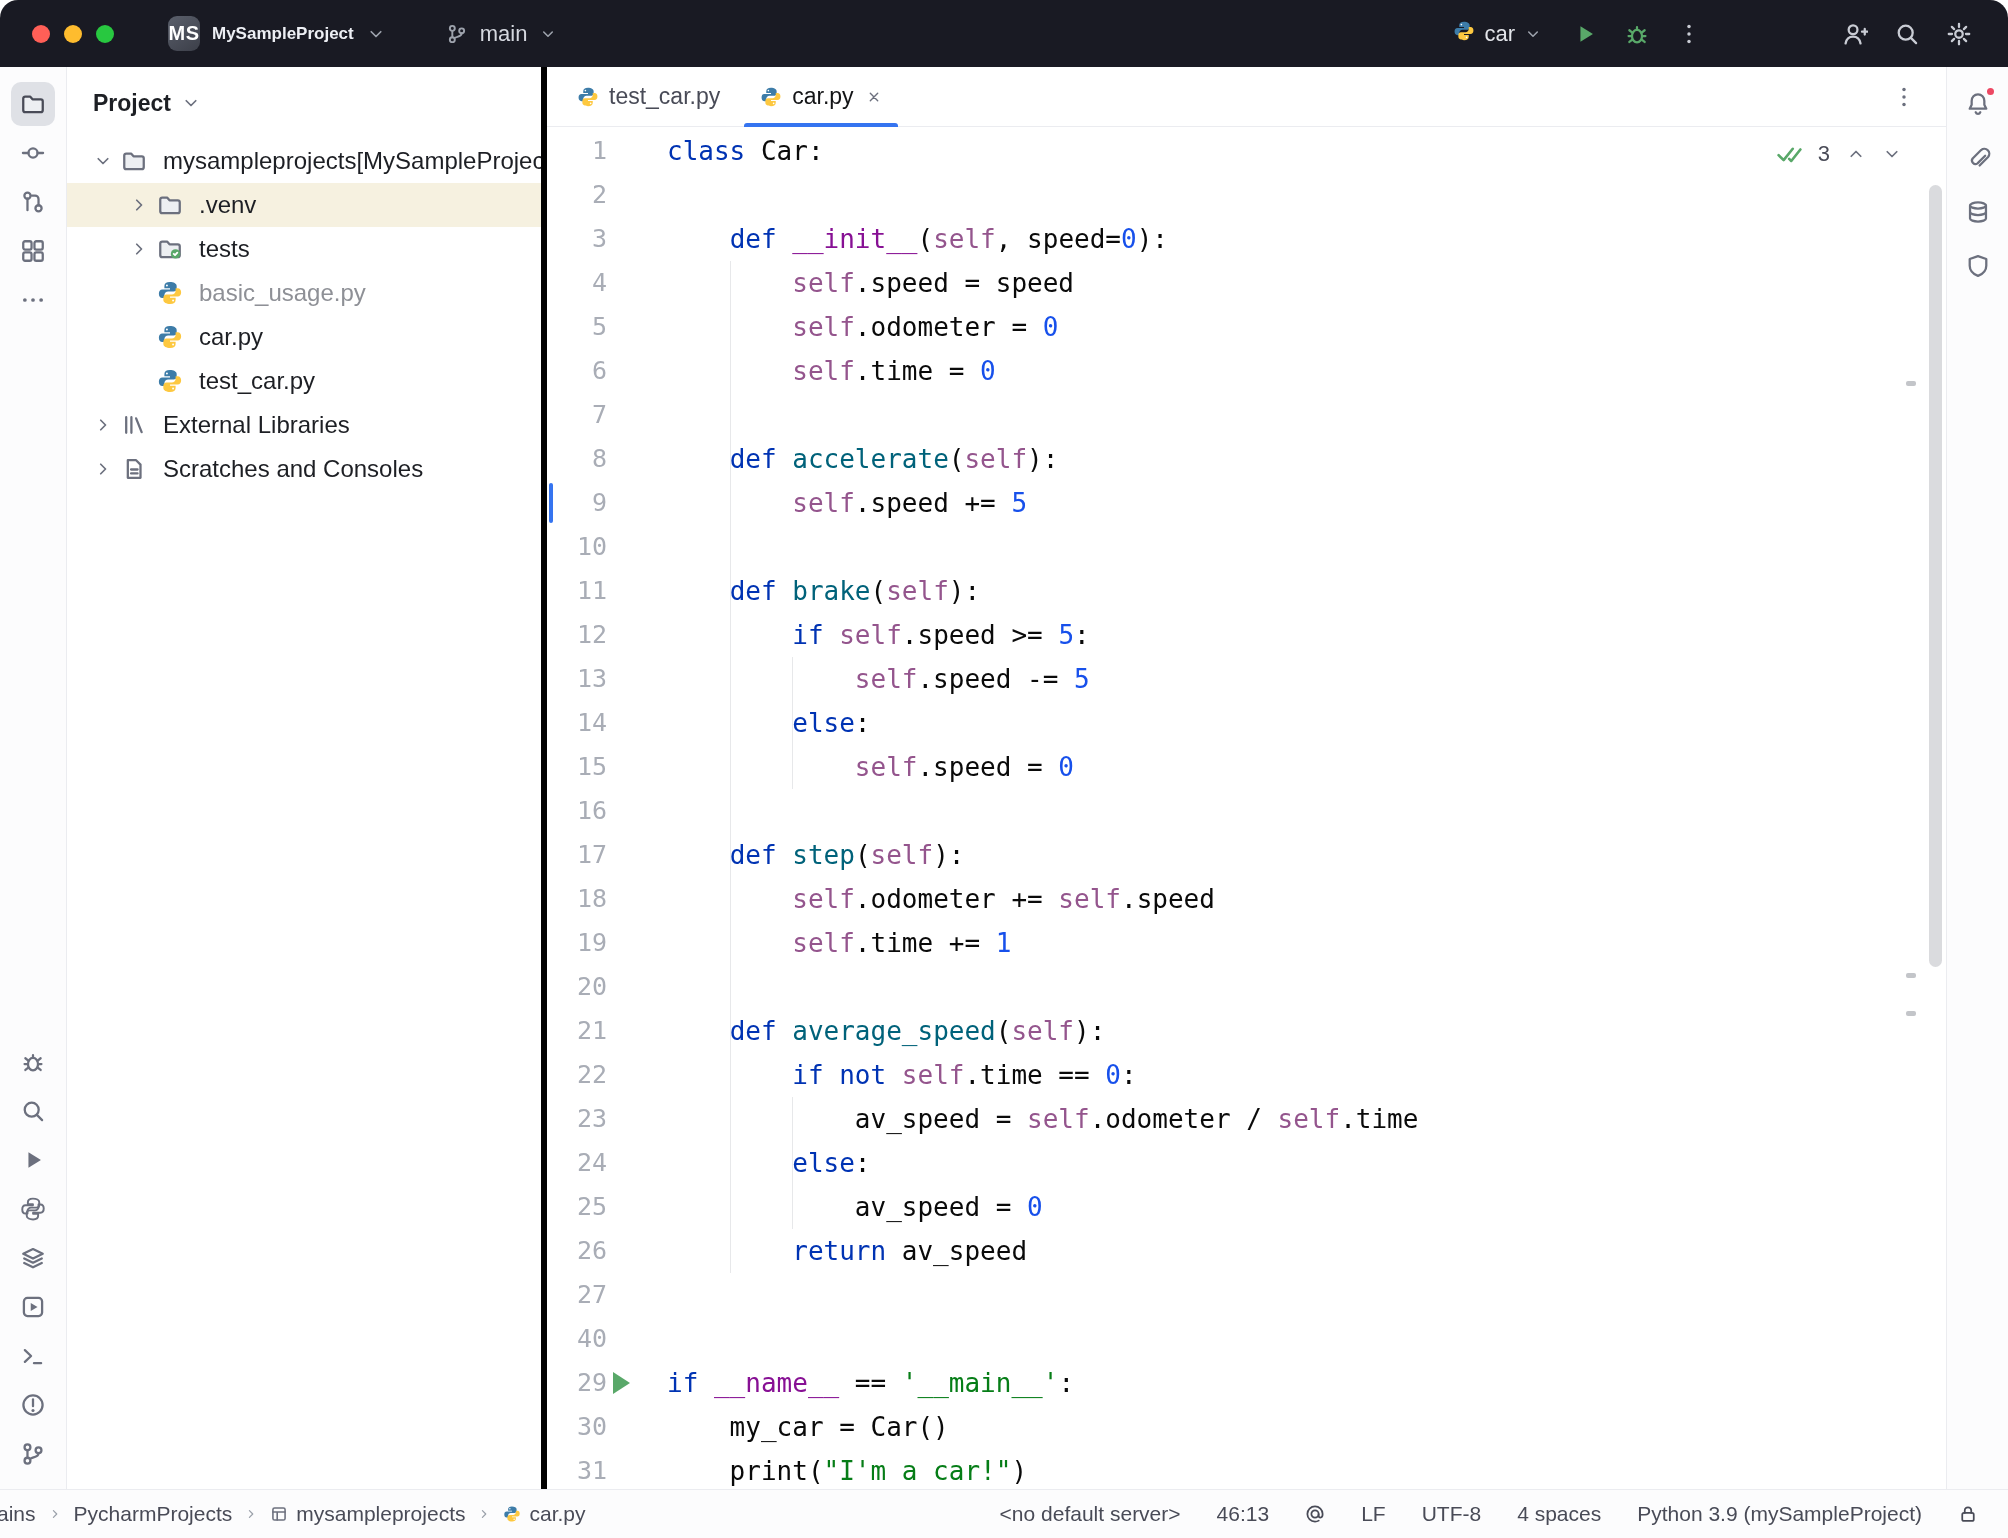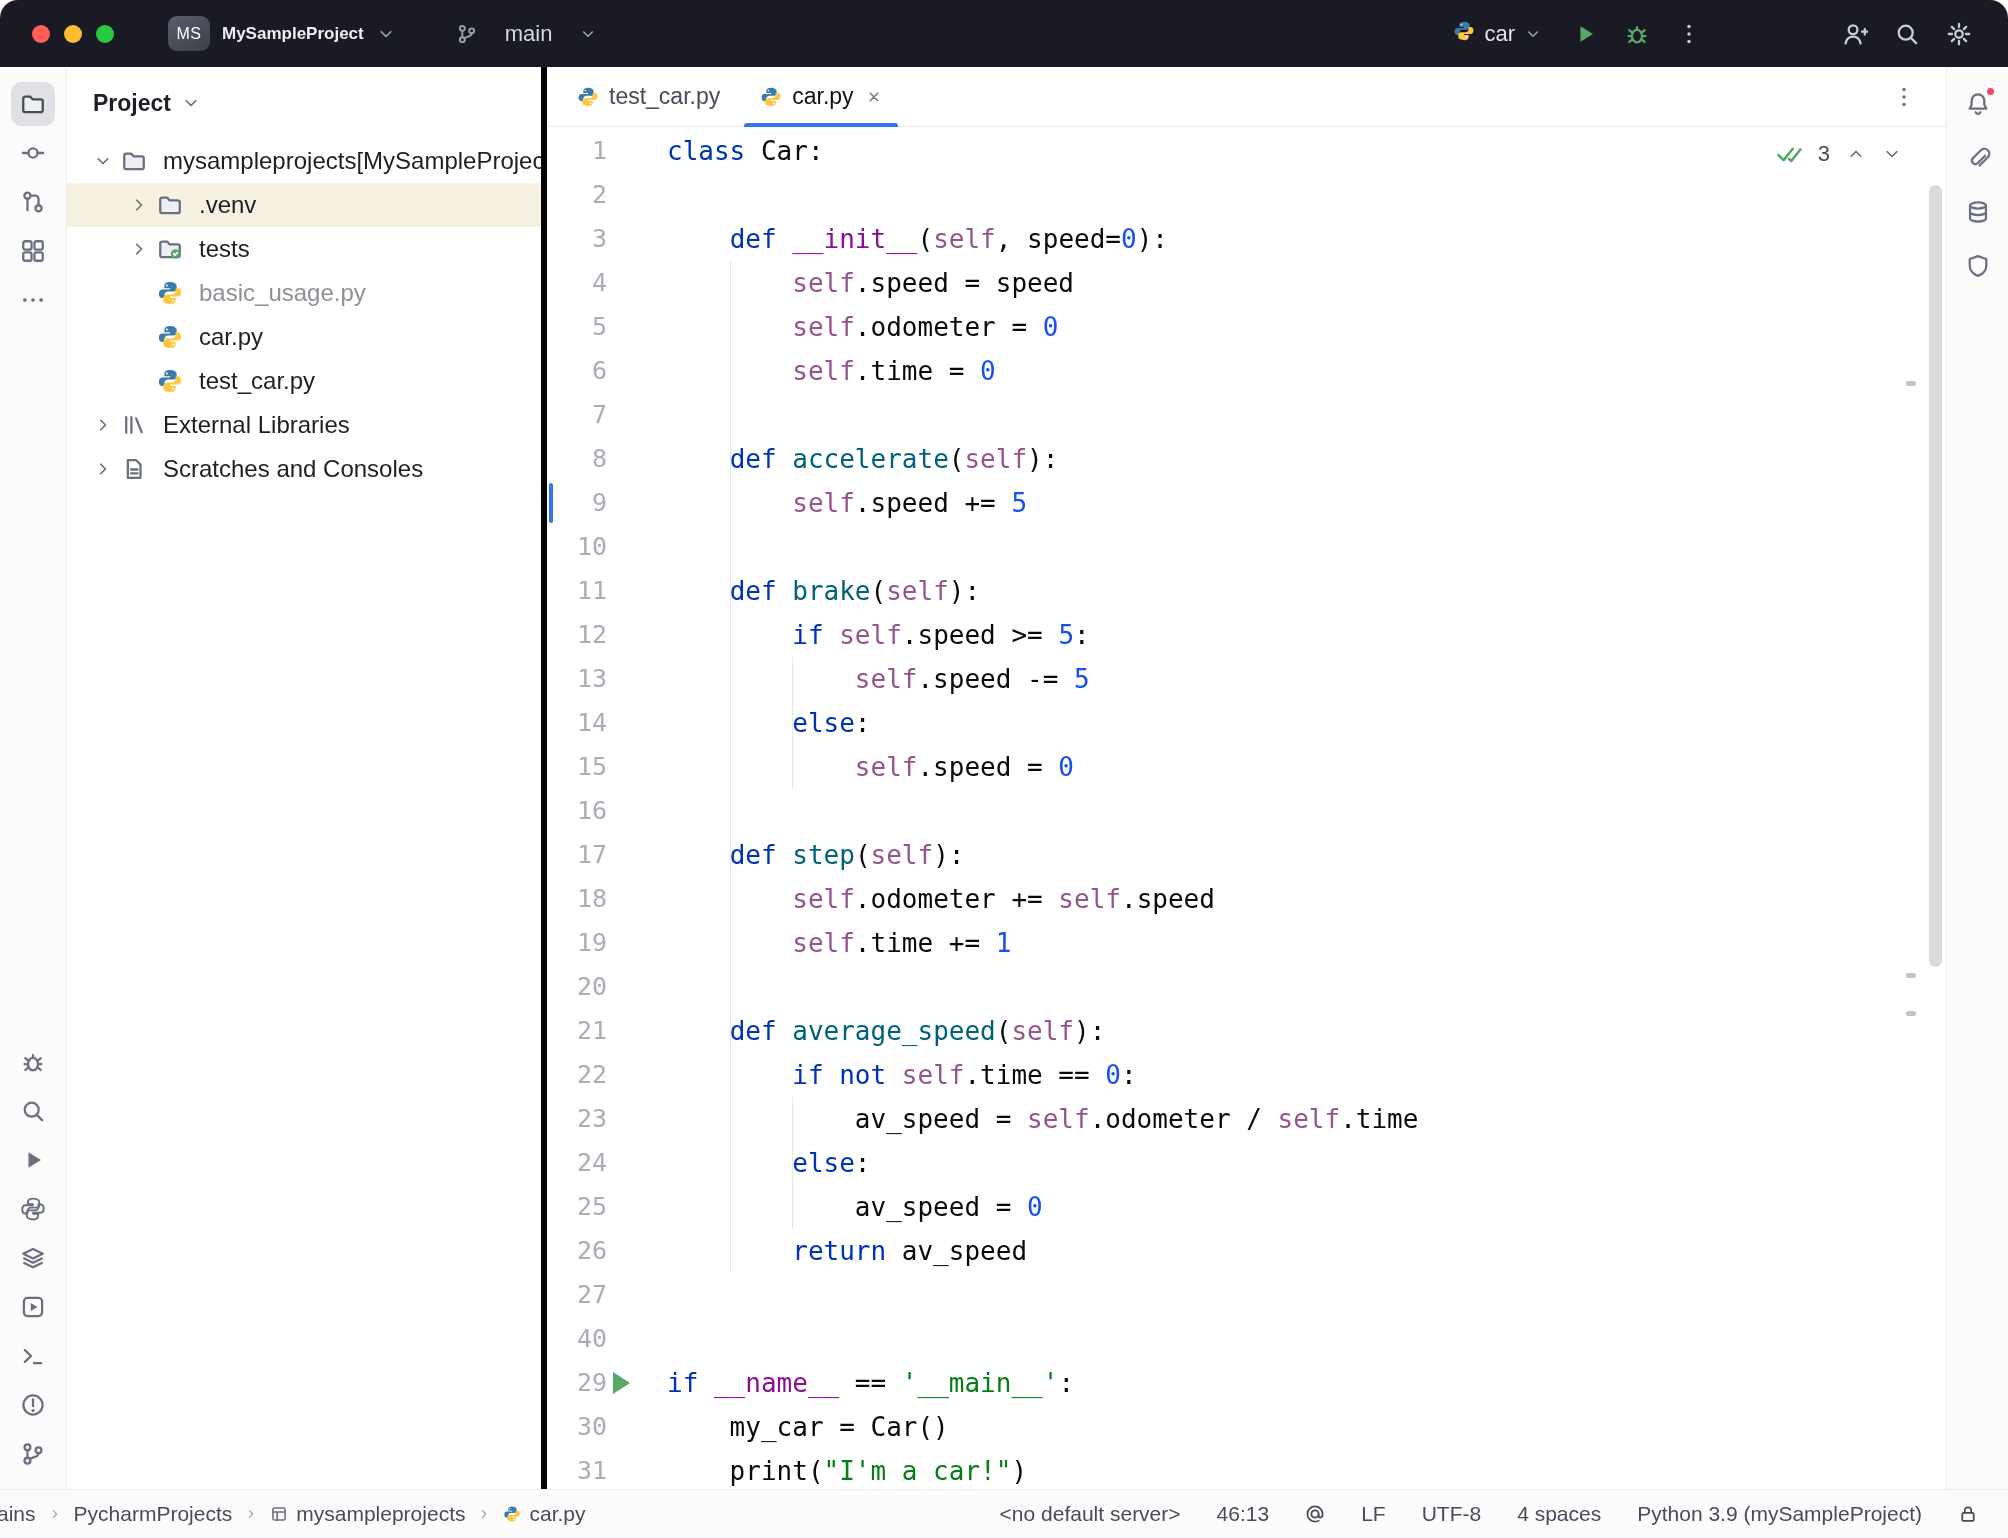--- a/index.html
+++ b/index.html
@@ -5,24 +5,24 @@
   *{box-sizing:border-box;margin:0;padding:0}
   html,body{width:2008px;height:1538px}
   body{font-family:"Liberation Sans",sans-serif;background:#fff;overflow:hidden}
   .window{width:2008px;height:1538px;display:flex;flex-direction:column;border-radius:18px 18px 0 0;overflow:hidden;background:#fff}
 
   
   .titlebar{height:67px;flex:0 0 67px;background:var(--titlebar_bg,#191a23);display:flex;align-items:center;color:#d5d8df}
   .traffic{display:flex;gap:14px;padding-left:32px;align-items:center}
   .dot{width:18px;height:18px;border-radius:50%;display:inline-block}
   .proj-widget{display:flex;align-items:center;gap:12px;margin-left:54px}
-  .ms-badge{width:42px;height:35px;border-radius:9px;background:linear-gradient(145deg,#5a5f6b,#3c3f49);color:#fff;font-weight:400;font-size:16px;display:flex;align-items:center;justify-content:center;letter-spacing:.5px}
+  .ms-badge{width:32px;height:35px;border-radius:9px;background:linear-gradient(145deg,#5a5f6b,#3c3f49);color:#fff;font-weight:700;font-size:20px;display:flex;align-items:center;justify-content:center;letter-spacing:.5px}
   .tb-title{font-size:17px;font-weight:700;color:#edeff4}
   .tb-chev{color:#9da2ac;display:flex}
-  .branch-widget{display:flex;align-items:center;gap:27px;margin-left:60px;font-size:22px;color:#d5d8df}
+  .branch-widget{display:flex;align-items:center;gap:12px;margin-left:60px;font-size:22px;color:#d5d8df}
   .tb-right{margin-left:auto;display:flex;align-items:center;gap:10px;padding-right:28px}
   .runcfg{display:flex;align-items:center;gap:9px;font-size:22px;color:#e3e5ea;margin-right:12px}
   .tb-btn{width:42px;height:42px;border-radius:9px;display:flex;align-items:center;justify-content:center}
   .run-green{color:var(--run_green,#59A869)}
   .dim{color:#c9ccd4}
   .tb-gap{width:104px}
   .ic{display:inline-flex;align-items:center;justify-content:center}
 
   
   .main{flex:1;display:flex;min-height:0}

